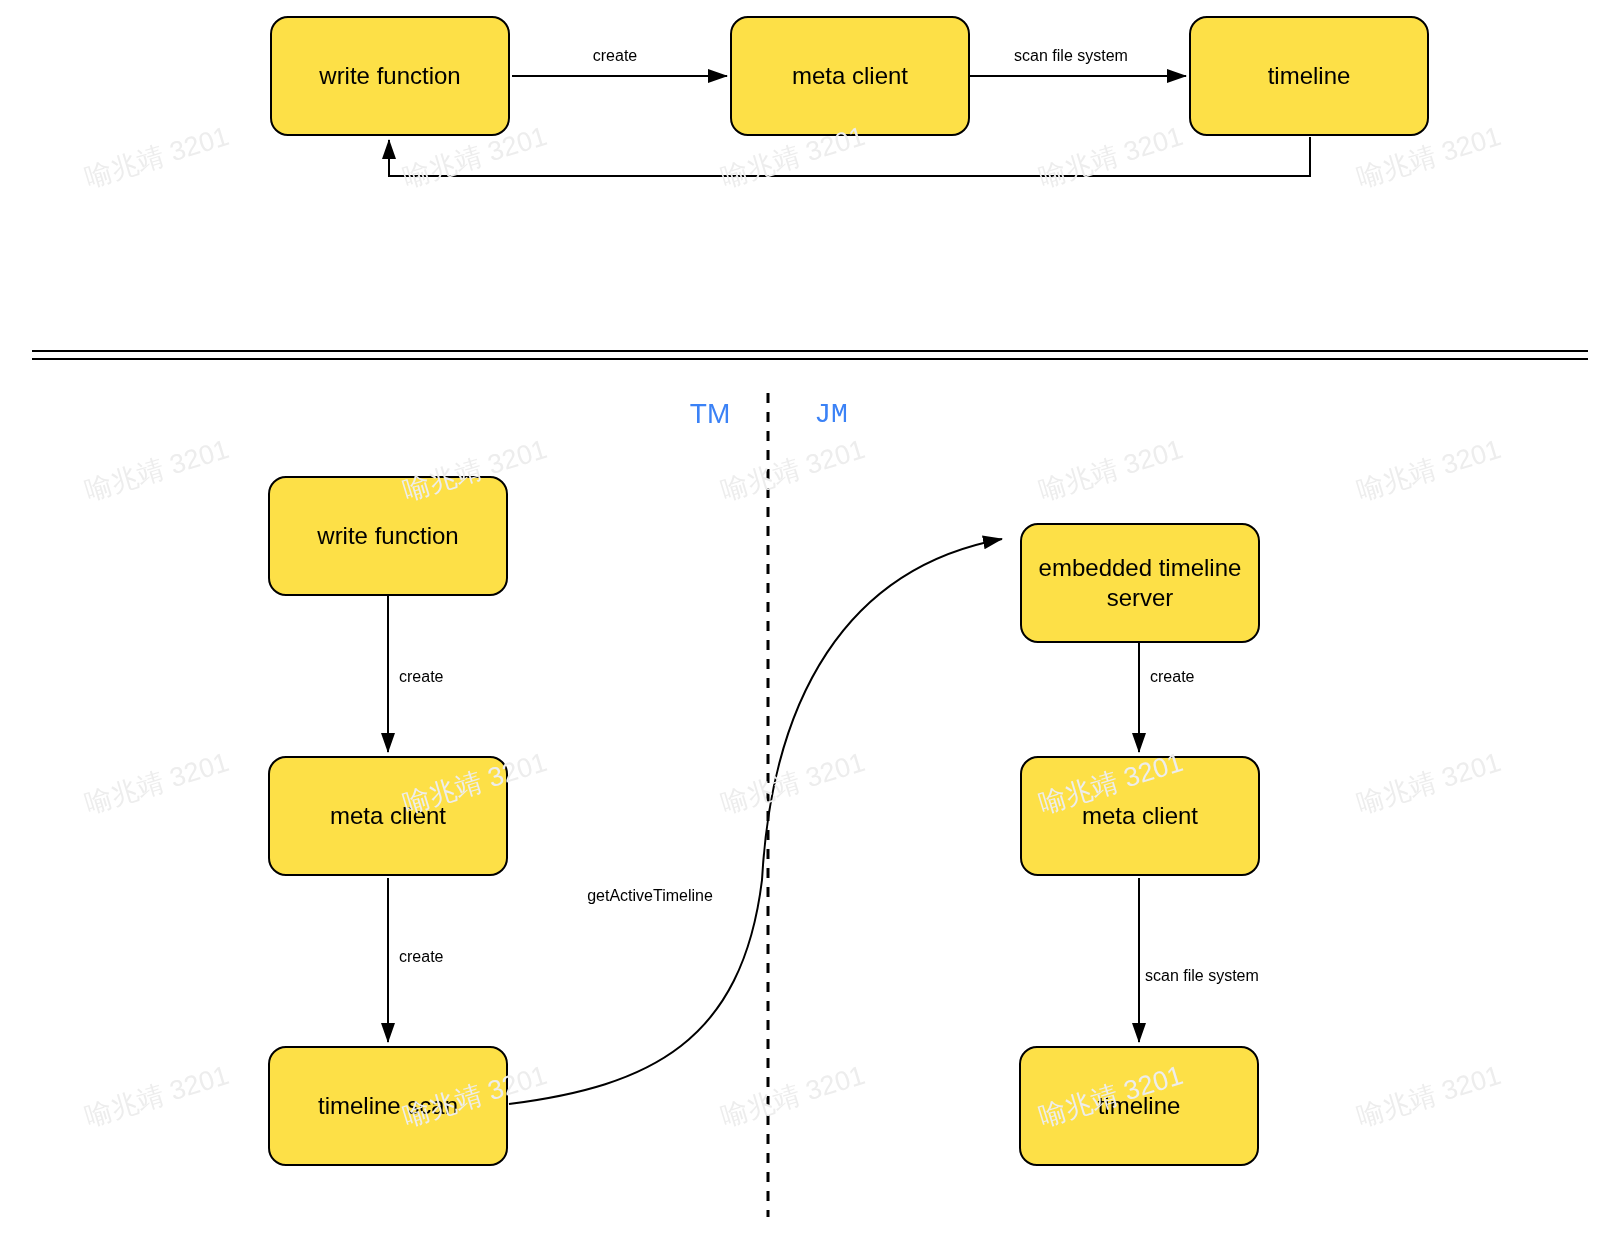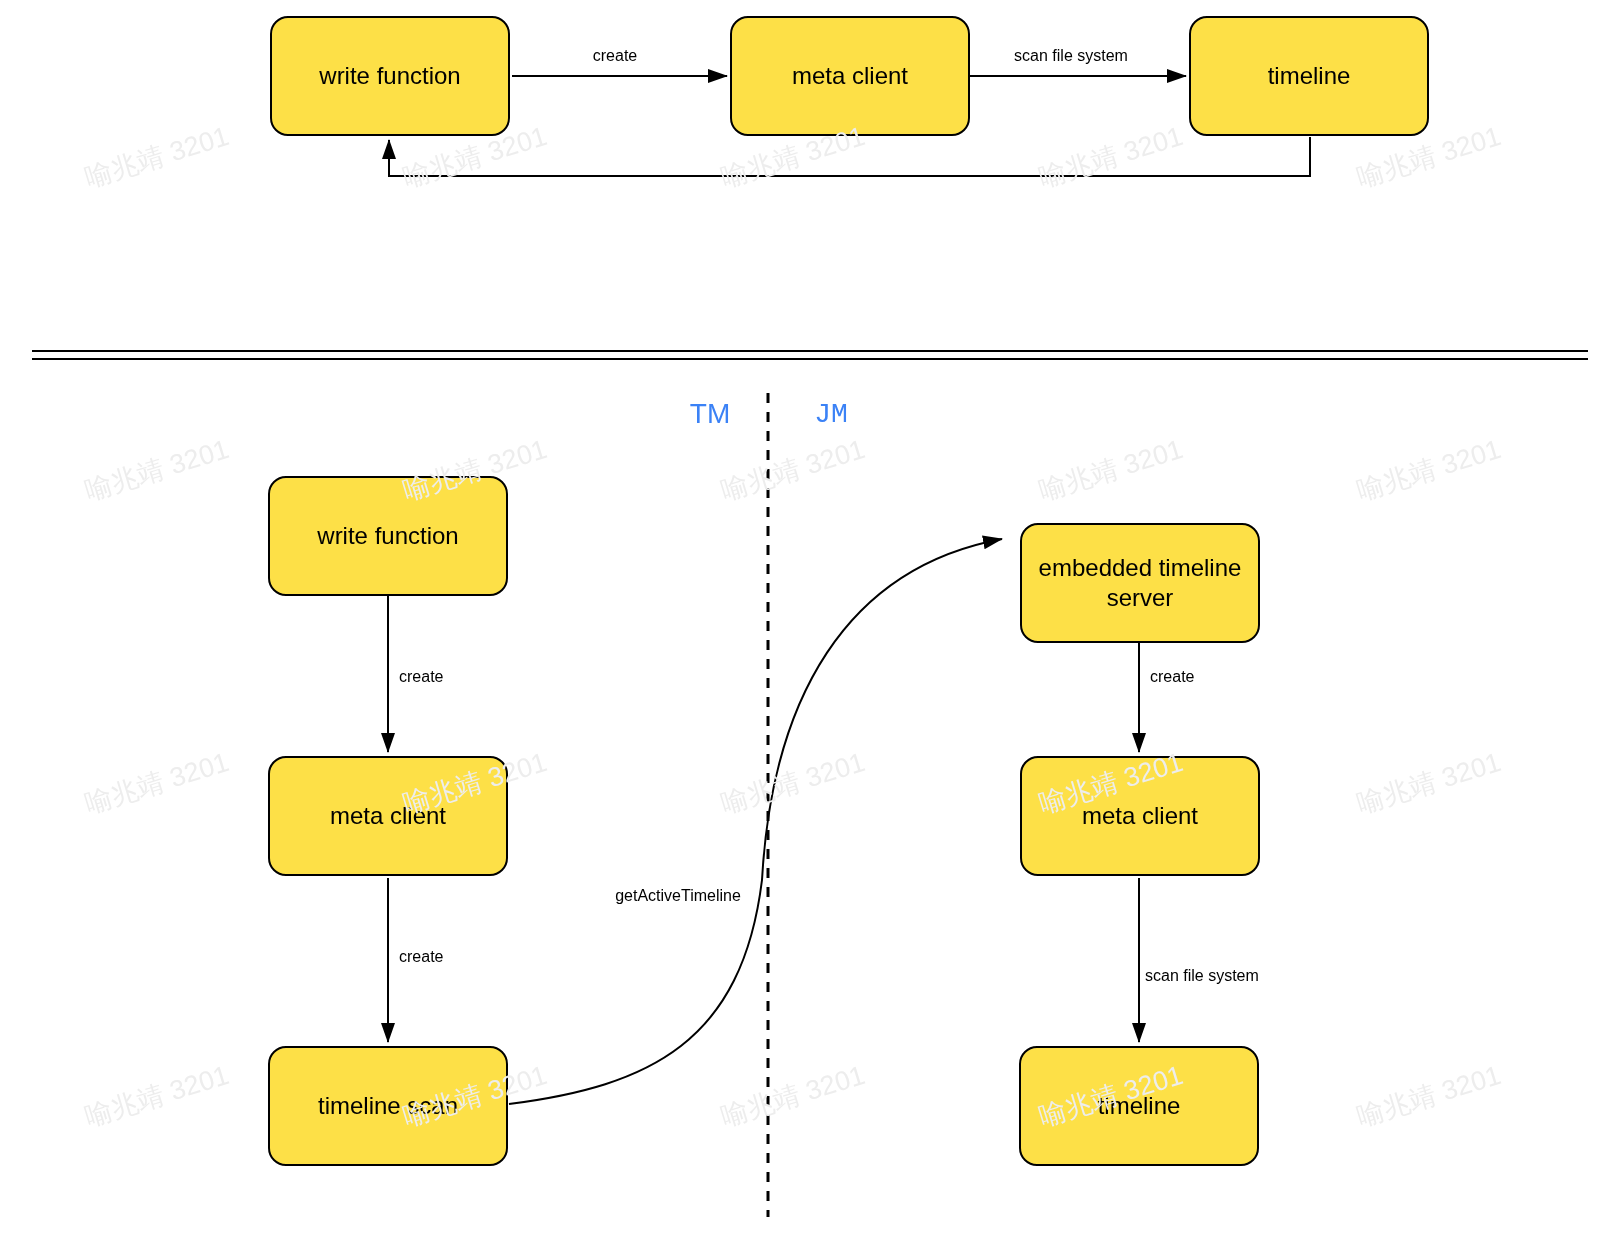--- a/index.html
+++ b/index.html
@@ -124,21 +124,21 @@
   <div class="edge-label side" style="left:399px; top:677px;">create</div>
   <div class="edge-label side" style="left:399px; top:957px;">create</div>
 
   <div class="node" style="left:1020px; top:479px;margin-top:44px;">embedded timeline server</div>
   <div class="node" style="left:1020px; top:756px;">meta client</div>
   <div class="node" style="left:1019px; top:1046px;">timeline</div>
 
   <div class="edge-label side" style="left:1150px; top:677px;">create</div>
   <div class="edge-label side" style="left:1145px; top:976px;">scan file system</div>
 
-  <div class="edge-label centered" style="left:678px; top:896px;">getActiveTimeline</div>
+  <div class="edge-label centered" style="left:650px; top:896px;">getActiveTimeline</div>
 
   <div id="watermarks">
       <div class="watermark" style="left: 157px; top: 157px; color: rgb(237, 237, 237);">喻兆靖 3201</div>
       <div class="watermark" style="left: 475px; top: 157px; color: rgb(237, 237, 237);">喻兆靖 3201</div>
       <div class="watermark" style="left: 793px; top: 157px; color: rgb(237, 237, 237);">喻兆靖 3201</div>
       <div class="watermark" style="left: 1111px; top: 157px; color: rgb(237, 237, 237);">喻兆靖 3201</div>
       <div class="watermark" style="left: 1429px; top: 157px; color: rgb(237, 237, 237);">喻兆靖 3201</div>
       <div class="watermark" style="left: 157px; top: 470px; color: rgb(237, 237, 237);">喻兆靖 3201</div>
       <div class="watermark" style="left: 475px; top: 470px; color: rgb(237, 237, 237);">喻兆靖 3201</div>
       <div class="watermark" style="left: 793px; top: 470px; color: rgb(237, 237, 237);">喻兆靖 3201</div>

